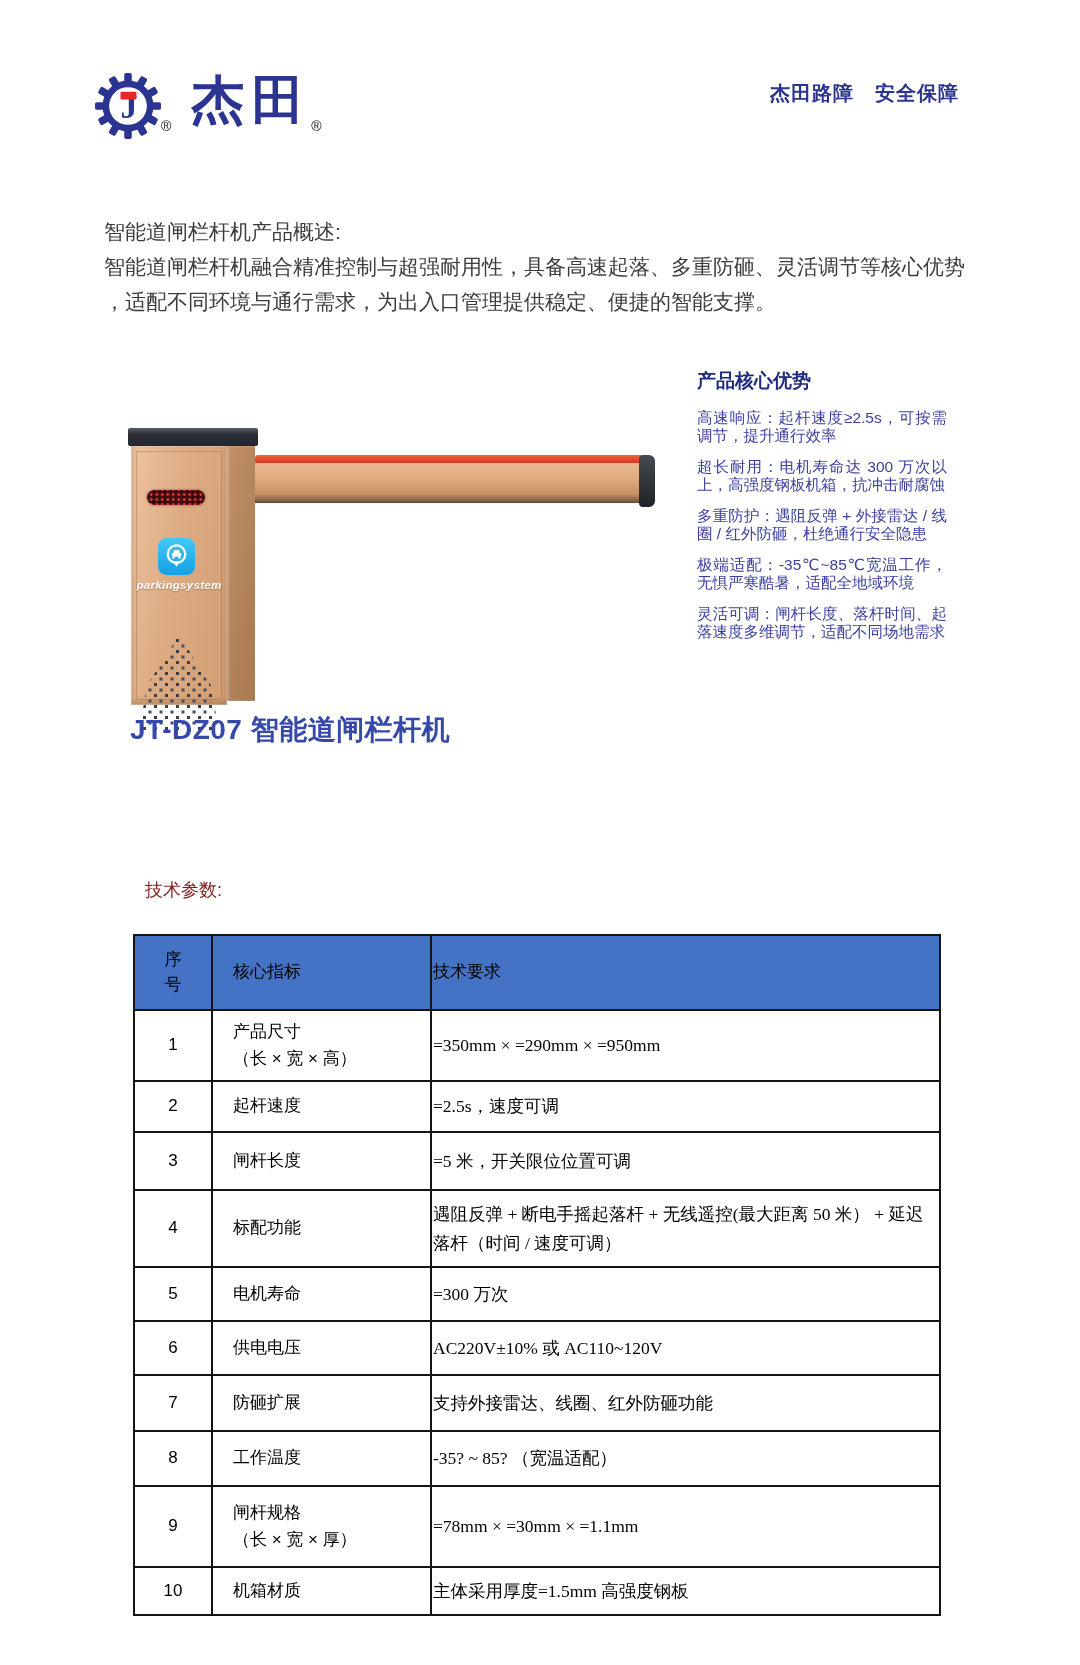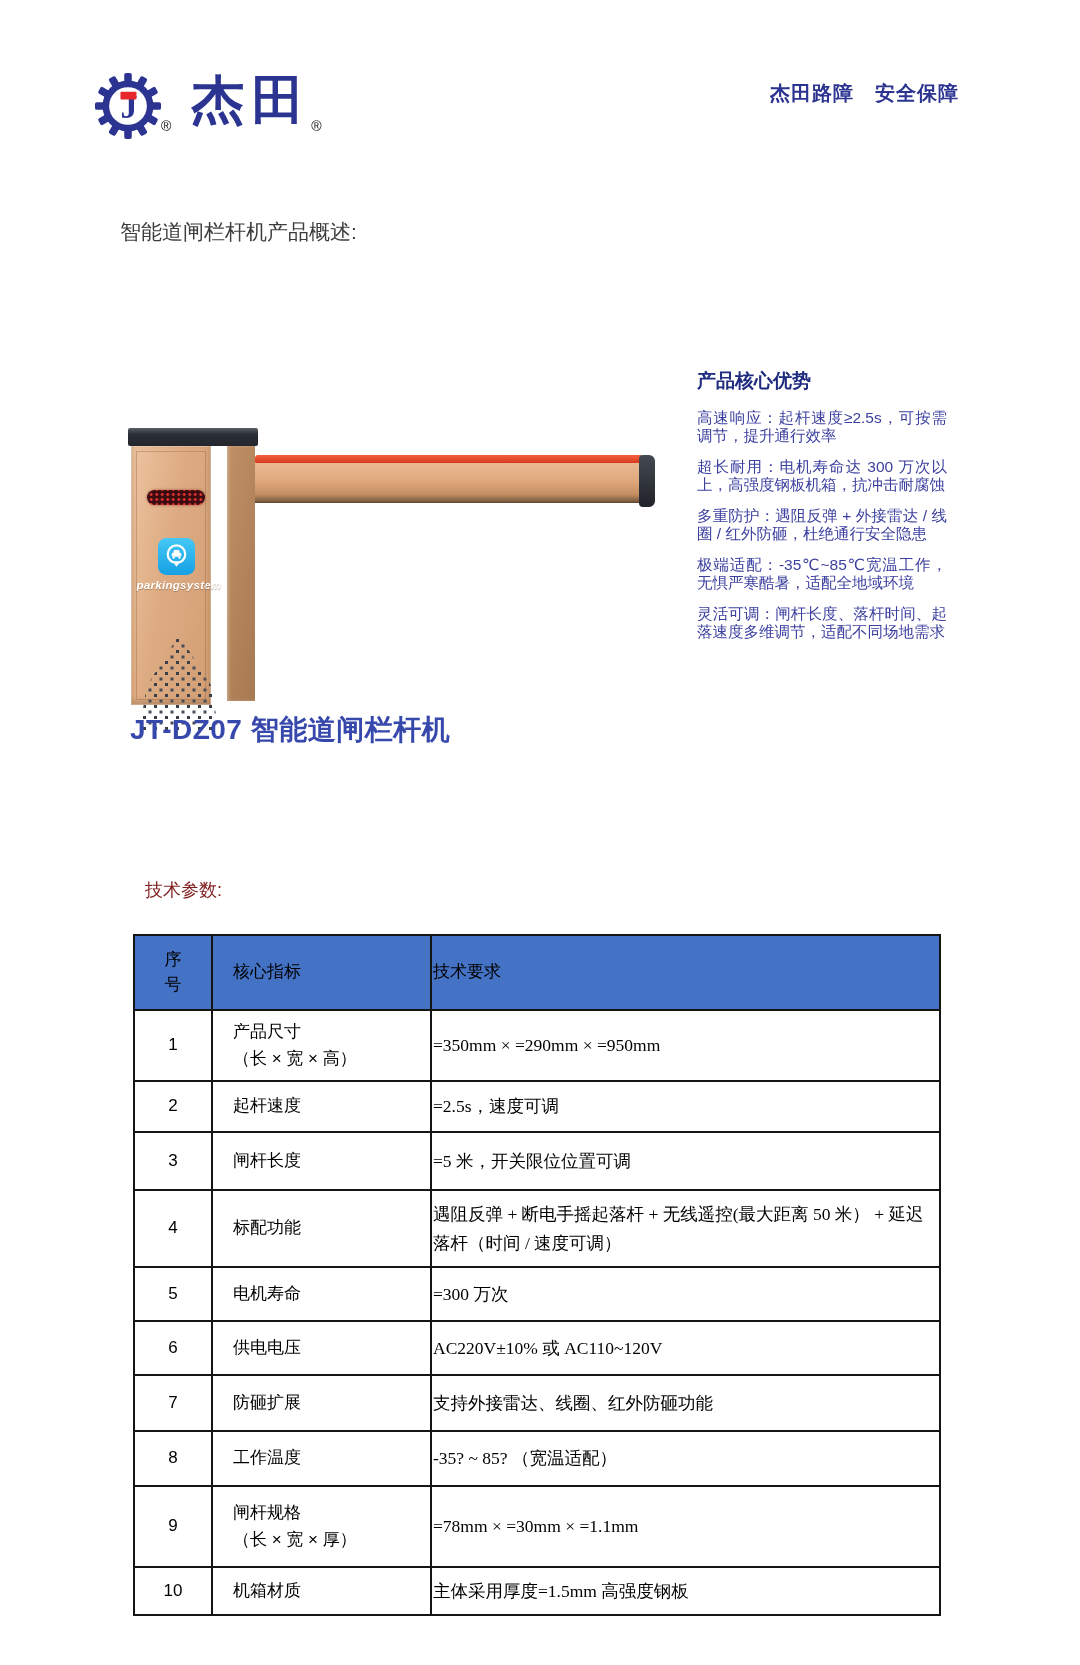--- a/index.html
+++ b/index.html
@@ -7,37 +7,37 @@
         font-family:"Liberation Sans","DejaVu Sans",sans-serif;overflow:hidden;color:#222;}
 
   
   .logo{position:absolute;left:95px;top:70px;display:flex;align-items:flex-start;}
   .logo svg{display:block;margin-top:3px;}
   .reg{font-size:14px;color:#111;margin-top:48px;}
   .logo-name{font-size:53px;font-weight:900;color:#2B3490;letter-spacing:7px;line-height:1.15;margin-left:20px;}
   .tagline{position:absolute;left:770px;top:80px;font-size:20px;font-weight:700;color:#2B3490;letter-spacing:1px;}
 
   
-  .overview{position:absolute;left:120px;top:214px;width:882px;font-size:21px;color:#3c3c3c;line-height:35px;}
+  .overview{position:absolute;left:104px;top:214px;width:882px;font-size:21px;color:#3c3c3c;line-height:35px;}
   .overview-body{white-space:pre-line;}
 
   
   .product-figure{position:absolute;left:115px;top:398px;width:545px;height:315px;margin:0;}
   .arm{position:absolute;left:138px;top:57px;width:402px;height:52px;}
   .arm-red{position:absolute;left:2px;top:0;width:386px;height:8px;
            background:linear-gradient(180deg,#F4613F,#D73A1F);border-radius:3px 0 0 1px;}
   .arm-body{position:absolute;left:0;top:8px;width:387px;height:40px;
            background:linear-gradient(180deg,#E9BA92 0%,#DFA87C 45%,#C58F63 78%,#7A5B41 96%,#58412E 100%);}
   .arm-cap{position:absolute;right:0;top:0;width:16px;height:52px;
            background:linear-gradient(180deg,#454A52,#1F2228);border-radius:4px 6px 6px 4px;}
 
   .cabinet{position:absolute;left:13px;top:30px;width:130px;height:277px;}
   .cab-cap{position:absolute;left:0;top:0;width:130px;height:18px;border-radius:2px;
            background:linear-gradient(180deg,#596068 0%,#2A2E35 35%,#23262C 100%);}
-  .cab-front{position:absolute;left:3px;top:18px;width:80px;height:259px;
+  .cab-front{position:absolute;left:3px;top:18px;width:96px;height:259px;
            background:linear-gradient(100deg,#EDC4A0 0%,#DDAB82 45%,#D29E74 100%);
            box-shadow:inset 0 0 0 1px rgba(255,255,255,.25), inset 0 -3px 6px rgba(90,60,35,.35);}
   .cab-front::after{content:"";position:absolute;left:5px;top:5px;right:5px;bottom:5px;
            border:1px solid rgba(140,95,60,.35);}
   .cab-side{position:absolute;left:99px;top:18px;width:28px;height:255px;
            background:linear-gradient(100deg,#C08F66,#A87A52);
            box-shadow:inset 2px 0 3px rgba(255,255,255,.25);}
   .led{position:absolute;left:16px;top:44px;width:58px;height:15px;border-radius:8px;
            background-color:#3D0C12;
            background-image:radial-gradient(circle,#D5332C 1.3px,rgba(213,51,44,0) 1.6px);
@@ -108,20 +108,22 @@
       <rect x="27" y="20" width="17" height="8" rx="1" fill="#E8262A"></rect>
     </svg>
     <span class="reg">®</span>
     <span class="logo-name">杰田</span>
     <span class="reg">®</span>
   </div>
   <div class="tagline">杰田路障　安全保障</div>
 
   <section class="overview">
     <div class="overview-title">智能道闸栏杆机产品概述:</div>
+    <div class="overview-body">智能道闸栏杆机融合精准控制与超强耐用性，具备高速起落、多重防砸、灵活调节等核心优势
+，适配不同环境与通行需求，为出入口管理提供稳定、便捷的智能支撑。</div>
   </section>
 
   <figure class="product-figure">
     <div class="arm">
       <div class="arm-body"></div>
       <div class="arm-red"></div>
       <div class="arm-cap"></div>
     </div>
     <div class="cabinet">
       <div class="cab-cap"></div>

